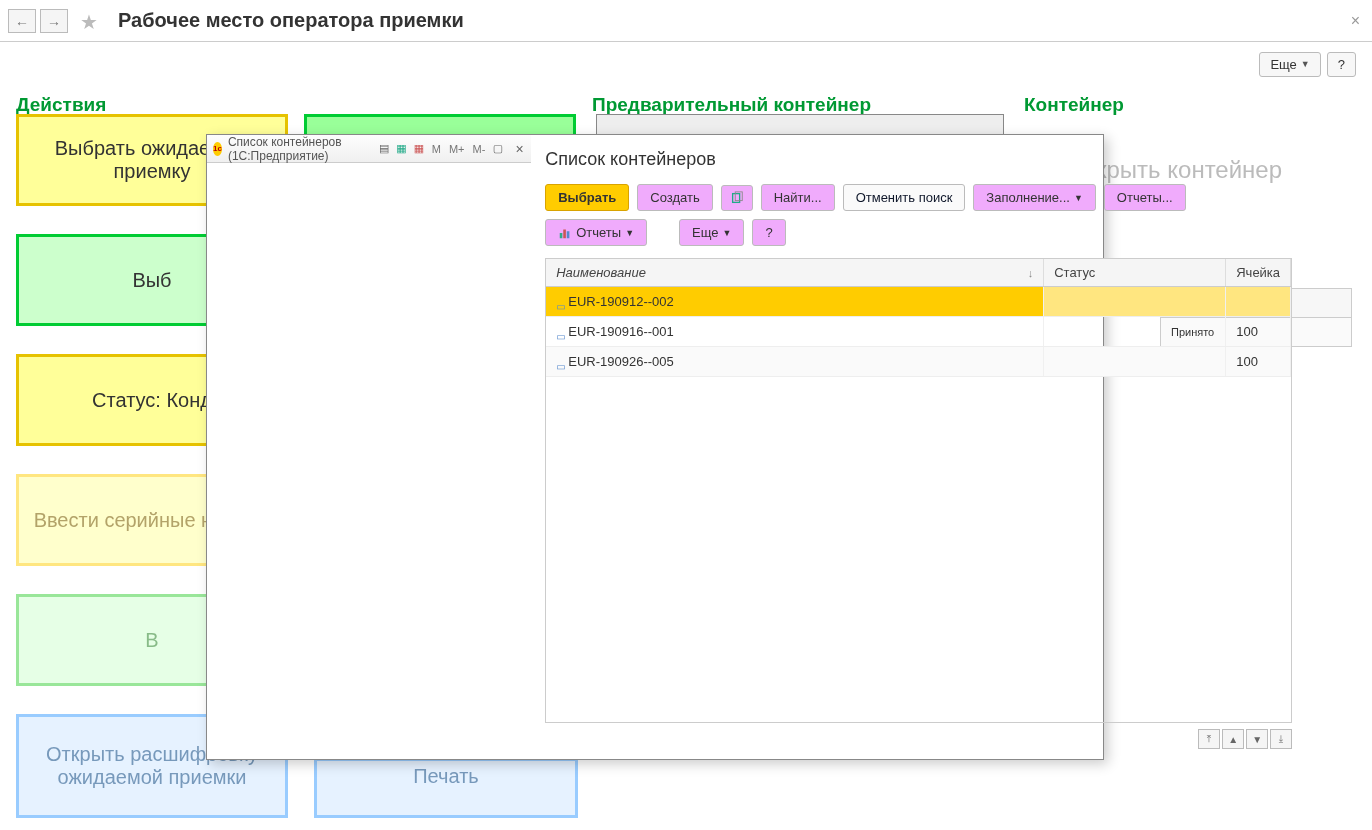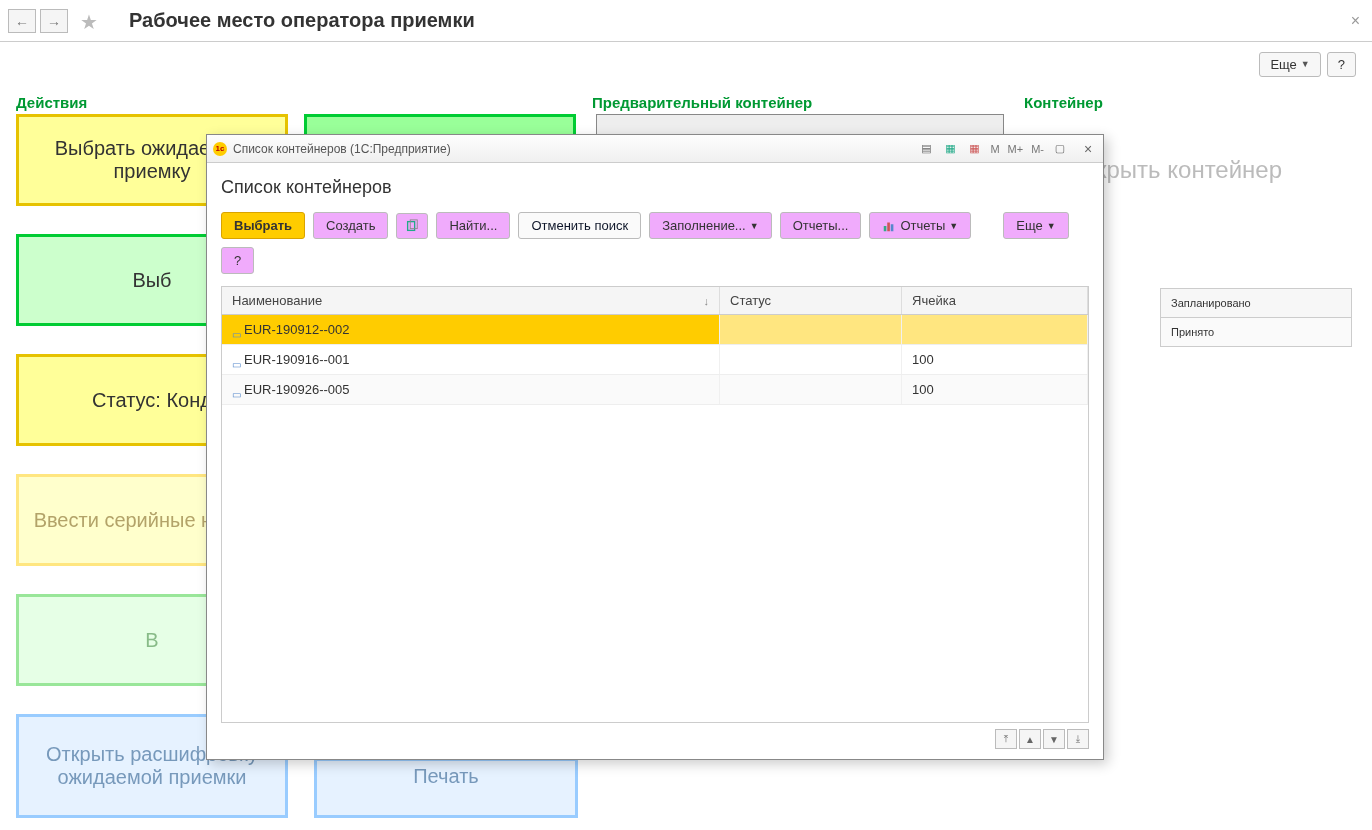--- a/index.html
+++ b/index.html
@@ -2,31 +2,31 @@
 <html><head>
 <meta charset="utf-8">
 <style>
   * { box-sizing: border-box; margin: 0; padding: 0; }
   body { font-family: Arial, sans-serif; font-size: 13px; background: #fff; color: #333; width: 1372px; height: 830px; position: relative; overflow: hidden; }
 
   
   .top-bar { height: 42px; border-bottom: 1px solid #ccc; display: flex; align-items: center; padding: 0 8px; gap: 4px; }
   .nav-btn { width: 28px; height: 24px; border: 1px solid #bbb; background: #f5f5f5; display: inline-flex; align-items: center; justify-content: center; cursor: pointer; color: #777; font-size: 14px; }
   .star-icon { width: 22px; height: 22px; margin: 0 8px; color: #bbb; font-size: 20px; }
-  .page-title { font-size: 20px; font-weight: bold; color: #333; margin-left: 15px; }
+  .page-title { font-size: 20px; font-weight: bold; color: #333; margin-left: 4px; }
   .top-close { position: absolute; right: 12px; top: 12px; color: #999; font-size: 16px; cursor: pointer; }
 
   
   .sub-bar { height: 44px; display: flex; align-items: center; justify-content: flex-end; padding: 0 16px; gap: 6px; }
   .std-btn { border: 1px solid #bbb; background: #f7f7f7; padding: 4px 10px; font-size: 13px; cursor: pointer; border-radius: 3px; display: inline-flex; align-items: center; gap: 4px; }
   .std-btn .caret { font-size: 9px; color: #555; }
 
   
   .col-headers { position: absolute; top: 94px; left: 16px; right: 16px; height: 20px; }
-  .col-h { position: absolute; color: #009933; font-weight: bold; font-size: 15px; }
+  .col-h { position: absolute; color: #009933; font-weight: bold; font-size: 19px; }
   .col-h.h1 { left: 0; }
   .col-h.h2 { left: 576px; }
   .col-h.h3 { left: 1008px; }
 
   
   .tile { position: absolute; border-width: 3px; border-style: solid; width: 272px; height: 92px; display: flex; align-items: center; justify-content: center; text-align: center; font-size: 20px; color: #333; padding: 6px; }
   .tile.y { background: #ffff99; border-color: #e6c200; }
   .tile.g { background: #ccffcc; border-color: #00cc33; }
   .tile.ydim { background: #ffffcc; border-color: #ffe680; color: #b3a369; }
   .tile.gdim { background: #e6ffe6; border-color: #99e699; color: #88bb88; }
@@ -38,21 +38,21 @@
 
   
   .right-grey-text { position: absolute; left: 1096px; top: 156px; font-size: 24px; color: #bbb; }
 
   
   .right-table { position: absolute; left: 1160px; top: 288px; width: 192px; border: 1px solid #ccc; }
   .right-table .rt-row { border-bottom: 1px solid #ccc; padding: 8px 10px; background: #f7f7f7; font-size: 11px; }
   .right-table .rt-row:last-child { border-bottom: none; background: #fafafa; }
 
   
-  .dialog { position: absolute; left: 206px; top: 134px; width: 898px; height: 626px; background: #fff; border: 1px solid #888; box-shadow: 4px 4px 12px rgba(0,0,0,0.2); display: flex; flex-direction: column; }
+  .dialog { position: absolute; left: 206px; top: 134px; width: 898px; height: 626px; background: #fff; border: 1px solid #888; box-shadow: 4px 4px 12px rgba(0,0,0,0.2); display: flex; flex-direction: row; }
   .dlg-titlebar { height: 28px; background: linear-gradient(#fdfdfd,#f0f0f0); border-bottom: 1px solid #ccc; display: flex; align-items: center; padding: 0 6px; gap: 6px; font-size: 12px; color: #555; }
   .dlg-titlebar .icon-1c { width: 14px; height: 14px; background: #ffcc00; border-radius: 50%; font-size: 8px; text-align: center; line-height: 14px; color: #b00; font-weight: bold; }
   .dlg-titlebar .spacer { flex: 1; }
   .dlg-titlebar .tb-icon { width: 18px; height: 18px; display: inline-flex; align-items: center; justify-content: center; font-size: 11px; color: #666; cursor: pointer; }
   .dlg-titlebar .tb-icon.green { color: #2a8; }
   .dlg-titlebar .tb-icon.red { color: #c55; }
   .dlg-titlebar .tb-m { font-size: 11px; color: #777; margin: 0 1px; cursor: pointer; }
   .dlg-titlebar .tb-close { font-size: 14px; margin-left: 4px; }
 
   .dlg-body { flex: 1; padding: 10px 14px 10px 14px; display: flex; flex-direction: column; }
@@ -63,21 +63,21 @@
   .dlg-btn.primary { background: #ffcc00; border-color: #d9a300; font-weight: bold; }
   .dlg-btn.icon-only { padding: 5px 8px; }
   .dlg-btn.disabled { color: #0f172a; background: #fafafa; cursor: default; }
   .dlg-btn .caret { font-size: 9px; }
   .dlg-btn svg { width: 14px; height: 14px; }
   .tb-gap { width: 16px; }
 
   .dlg-table { border: 1px solid #ccc; flex: 1; display: flex; flex-direction: column; min-height: 0; }
   .dlg-thead { display: flex; background: #f5f5f5; border-bottom: 1px solid #ccc; height: 28px; align-items: center; font-size: 13px; color: #444; }
   .dlg-th { padding: 0 10px; border-right: 1px solid #ddd; height: 100%; display: flex; align-items: center; justify-content: space-between; }
-  .dlg-th.name { flex: 0 0 498px; }
+  .dlg-th.name { flex: 0 0 498px; font-style: italic; }
   .dlg-th.status { flex: 0 0 182px; }
   .dlg-th.cell { flex: 1; }
   .sort-arrow { font-size: 11px; color: #888; }
 
   .dlg-tbody { flex: 1; overflow: auto; }
   .dlg-row { display: flex; height: 30px; align-items: center; border-bottom: 1px solid #eee; }
   .dlg-row.selected { background: #ffe680; }
   .dlg-row.selected .td.name { background: #ffcc00; }
   .dlg-row.alt { background: #fafafa; }
   .td { padding: 0 10px; height: 100%; display: flex; align-items: center; border-right: 1px solid #f0f0f0; }

